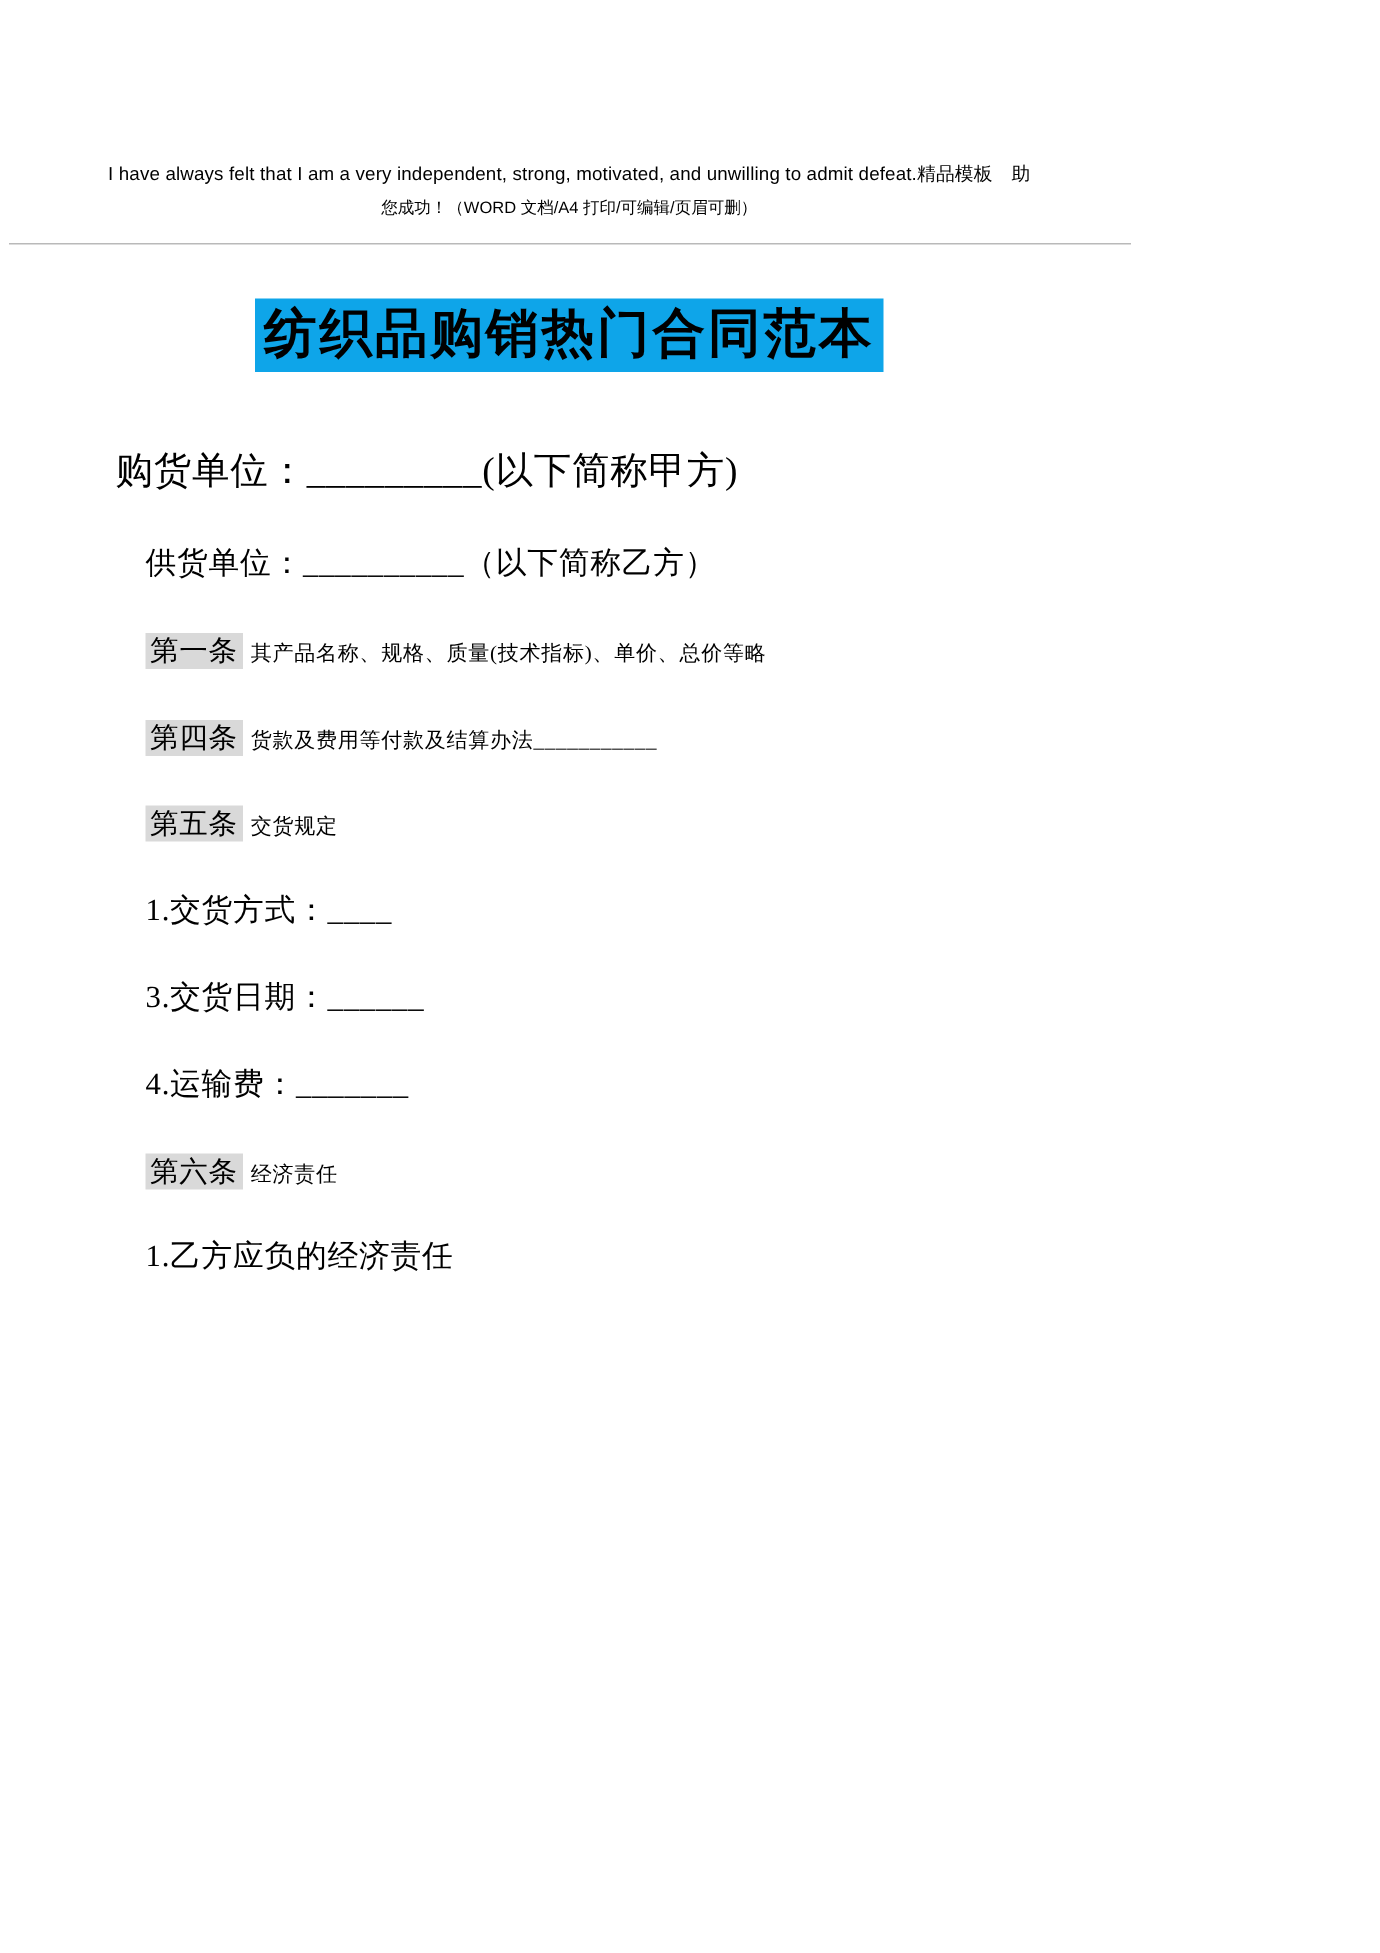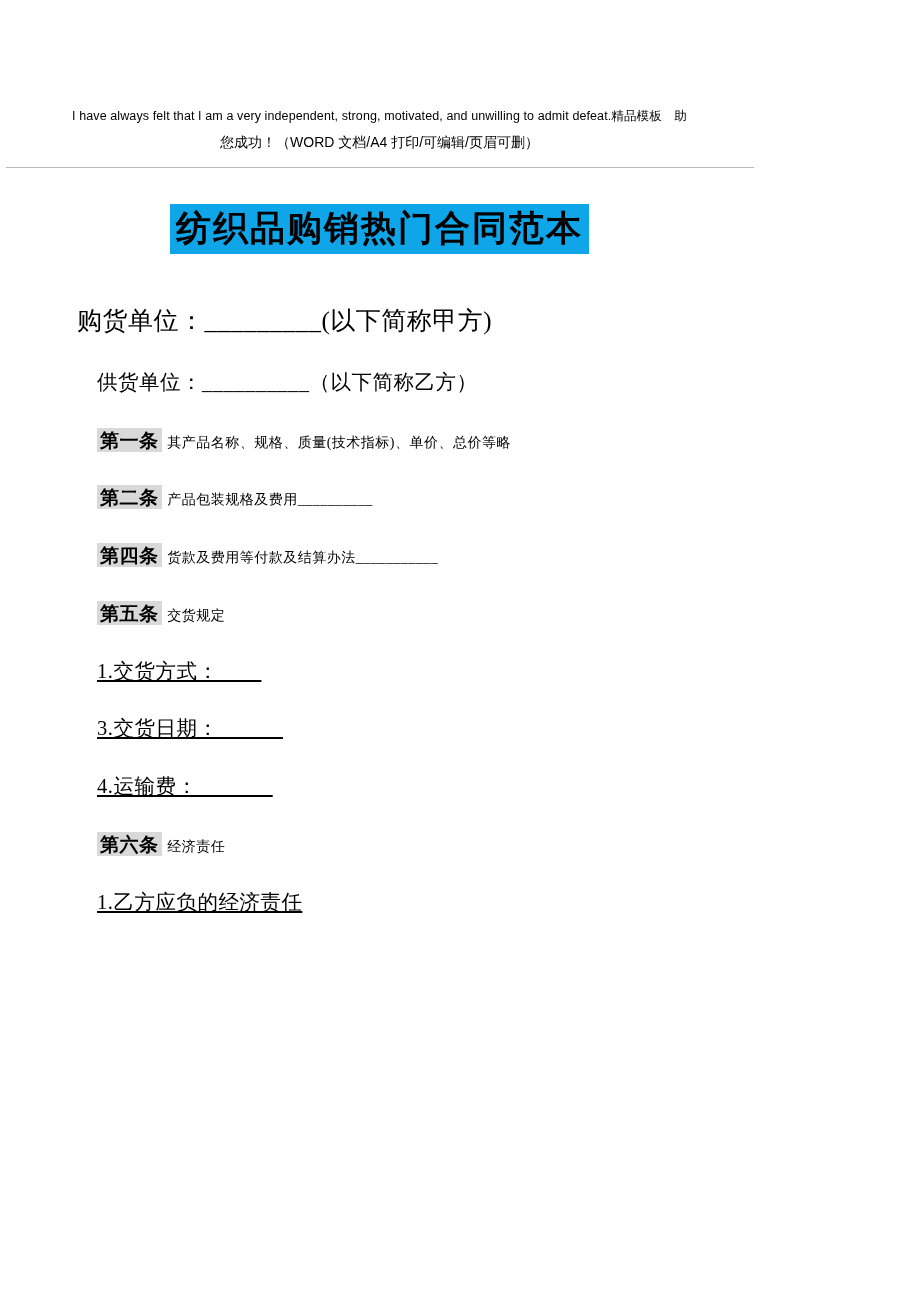--- a/index.html
+++ b/index.html
@@ -37,21 +37,21 @@
   .header .line1 {
     white-space: nowrap;
     letter-spacing: 0.1px;
   }
   .header .cnpart {
     font-family: "Liberation Sans", "DejaVu Sans", sans-serif;
     font-size: 12.5px;
   }
   .header .line2 {
     white-space: nowrap;
-    font-size: 14px;
+    font-size: 11px;
   }
   .hrule {
     width: 748px;
     margin: 12px auto 0 auto;
     border: 0;
     border-top: 1px solid #b9b9b9;
   }
 
   
   .title-wrap {
@@ -86,33 +86,32 @@
   p.first {
     margin-top: 48px;
     text-indent: 0;
     padding-left: 22px;
     font-size: 25px;
   }
   p.ind {
     padding-left: 42px;
   }
   .artnum {
-    font-weight: bold;
+    font-weight: normal;
     background: #d9d9d9;
     padding: 1px 3px;
     font-size: 19px;
     letter-spacing: 0.5px;
     font-family: "DejaVu Serif", "Liberation Serif", serif;
   }
   .artbody {
     font-size: 14px;
   }
   .sub {
     font-size: 20.5px;
-    text-decoration: underline;
   }
 </style>
 </head>
 <body>
 
 <div class="page">
 
   <div class="header">
     <div class="line1"><span>I have always felt that I am a very independent, strong, motivated, and unwilling to admit defeat.</span><span class="cnpart">精品模板　助</span></div>
     <div class="line2">您成功！（WORD 文档/A4 打印/可编辑/页眉可删）</div>
@@ -127,24 +126,20 @@
 
     <p class="para first">购货单位：_________(以下简称甲方)</p>
 
     <p class="para ind">供货单位：__________（以下简称乙方）</p>
 
     <p class="para ind">
       <span class="artnum">第一条</span>
       <span class="artbody">其产品名称、规格、质量(技术指标)、单价、总价等略</span>
     </p>
 
-    <p class="para ind">
-      <span class="artnum">第二条</span>
-      <span class="artbody">产品包装规格及费用__________</span>
-    </p>
 
 
     <p class="para ind">
       <span class="artnum">第四条</span>
       <span class="artbody">货款及费用等付款及结算办法___________</span>
     </p>
 
     <p class="para ind">
       <span class="artnum">第五条</span>
       <span class="artbody">交货规定</span>

